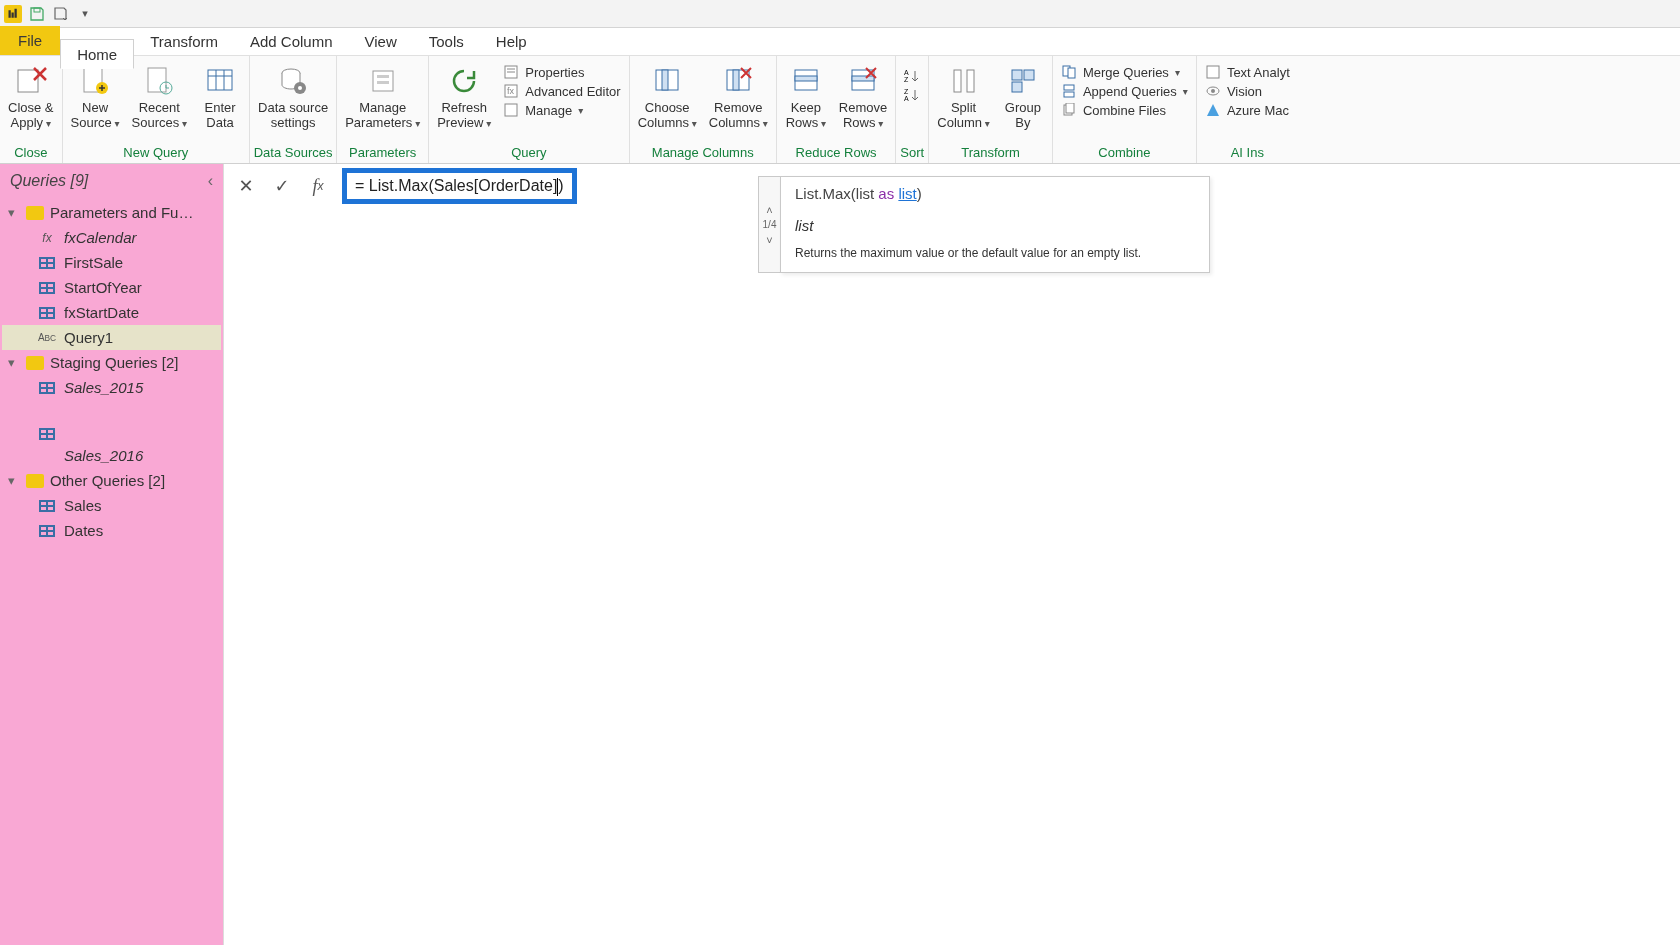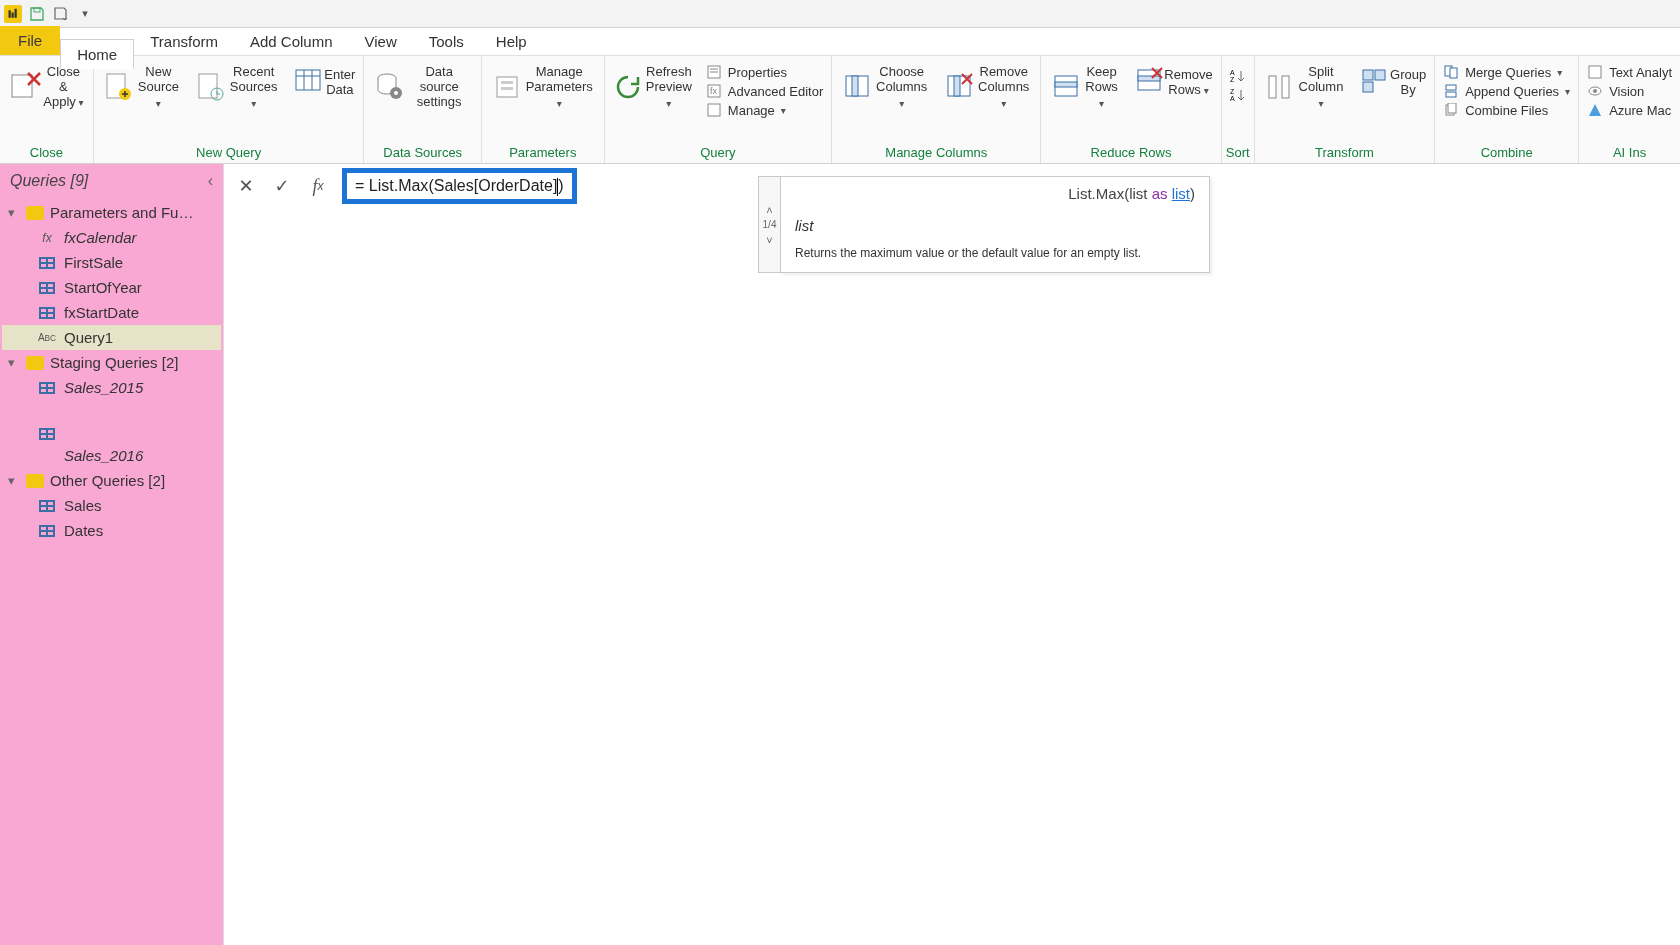--- a/index.html
+++ b/index.html
@@ -17,21 +17,21 @@
 .ribbon-tabs { height: 28px; display: flex; align-items: flex-end; background: #fff; border-bottom: 1px solid #e0e0e0; }
 .ribbon-tabs .tab { padding: 6px 16px 5px 16px; font-size: 15px; cursor: pointer; }
 .ribbon-tabs .file-tab { background: #f2c811; color: #3a3a3a; font-weight: 500; padding: 6px 18px; }
 .ribbon-tabs .tab.active { border: 1px solid #d0d0d0; border-bottom: 1px solid #fff; background: #fff; position: relative; top: 14px; }
 
 
 .ribbon-body { height: 108px; background: #fafafa; border-bottom: 1px solid #d0d0d0; display: flex; }
 .ribbon-group { display: flex; flex-direction: column; border-right: 1px solid #e0e0e0; padding: 4px 2px 0 2px; }
 .ribbon-group .controls { flex: 1; display: flex; align-items: flex-start; }
 .ribbon-group .group-label { text-align: center; font-size: 13px; color: #15803d; padding: 2px 0 3px 0; }
-.big-btn { display: flex; flex-direction: row; align-items: center; justify-content: space-between; padding: 4px 6px 0 6px; min-width: 54px; cursor: pointer; text-align:center; }
+.big-btn { display: flex; flex-direction: column; align-items: center; justify-content: space-between; padding: 4px 6px 0 6px; min-width: 54px; cursor: pointer; text-align:center; }
 .big-btn .big-icon { width: 34px; height: 34px; margin-bottom: 2px; display:flex; align-items:center; justify-content:center;}
 .big-btn .lbl { font-size: 13px; line-height: 15px; color:#333; }
 .small-stack { display: flex; flex-direction: column; gap: 3px; padding: 4px 6px; }
 .small-btn { display: flex; align-items: center; gap: 6px; font-size: 13px; cursor: pointer; white-space: nowrap; }
 .small-btn .sicon { width: 16px; height: 16px; display:flex; align-items:center; justify-content:center; }
 .dd-caret::after { content: " ▾"; font-size: 10px; color:#555; }
 
 
 .main { display: flex; height: calc(945px - 28px - 28px - 108px); }
 
@@ -58,21 +58,21 @@
 .formula-input-wrap { border: 5px solid #1e73d6; padding: 3px 8px; background:#fff; display:flex; align-items:center; }
 .formula-input { font-family: Consolas, monospace; font-size: 16px; color:#222; white-space: pre; }
 .formula-input .cursor { display:inline-block; width:1px; height:18px; background:#000; vertical-align:middle; animation: blink 1s step-end infinite; }
 @keyframes blink { 50% { opacity:0; } }
 
 
 .tooltip-box { position:absolute; left:534px; top:12px; display:flex; background:#fff; }
 .tooltip-arrows { width:22px; border:1px solid #c9c9c9; border-right:none; display:flex; flex-direction:column; align-items:center; justify-content:center; gap:4px; font-size:11px; color:#666; background:#f7f7f7;}
 .tooltip-arrows .frac { font-size:10px; line-height:10px;}
 .tooltip-content { border:1px solid #c9c9c9; padding: 8px 14px 12px 14px; width: 430px; box-shadow: 2px 2px 4px rgba(0,0,0,0.08); }
-.tooltip-sig { font-family: Consolas, monospace; font-size: 15px; color:#444;text-align:right; }
+.tooltip-sig { font-family: Consolas, monospace; font-size: 15px; color:#444; }
 .tooltip-sig .kw { color:#8b2fa8; }
 .tooltip-sig .link { color:#1e73d6; text-decoration: underline; }
 .tooltip-param { margin-top: 14px; font-size: 15px; font-style: italic; color:#333; }
 .tooltip-desc { margin-top: 12px; font-size: 12px; color:#333; }
 
 svg { display:block; }
 </style>
 </head>
 <body>
 

